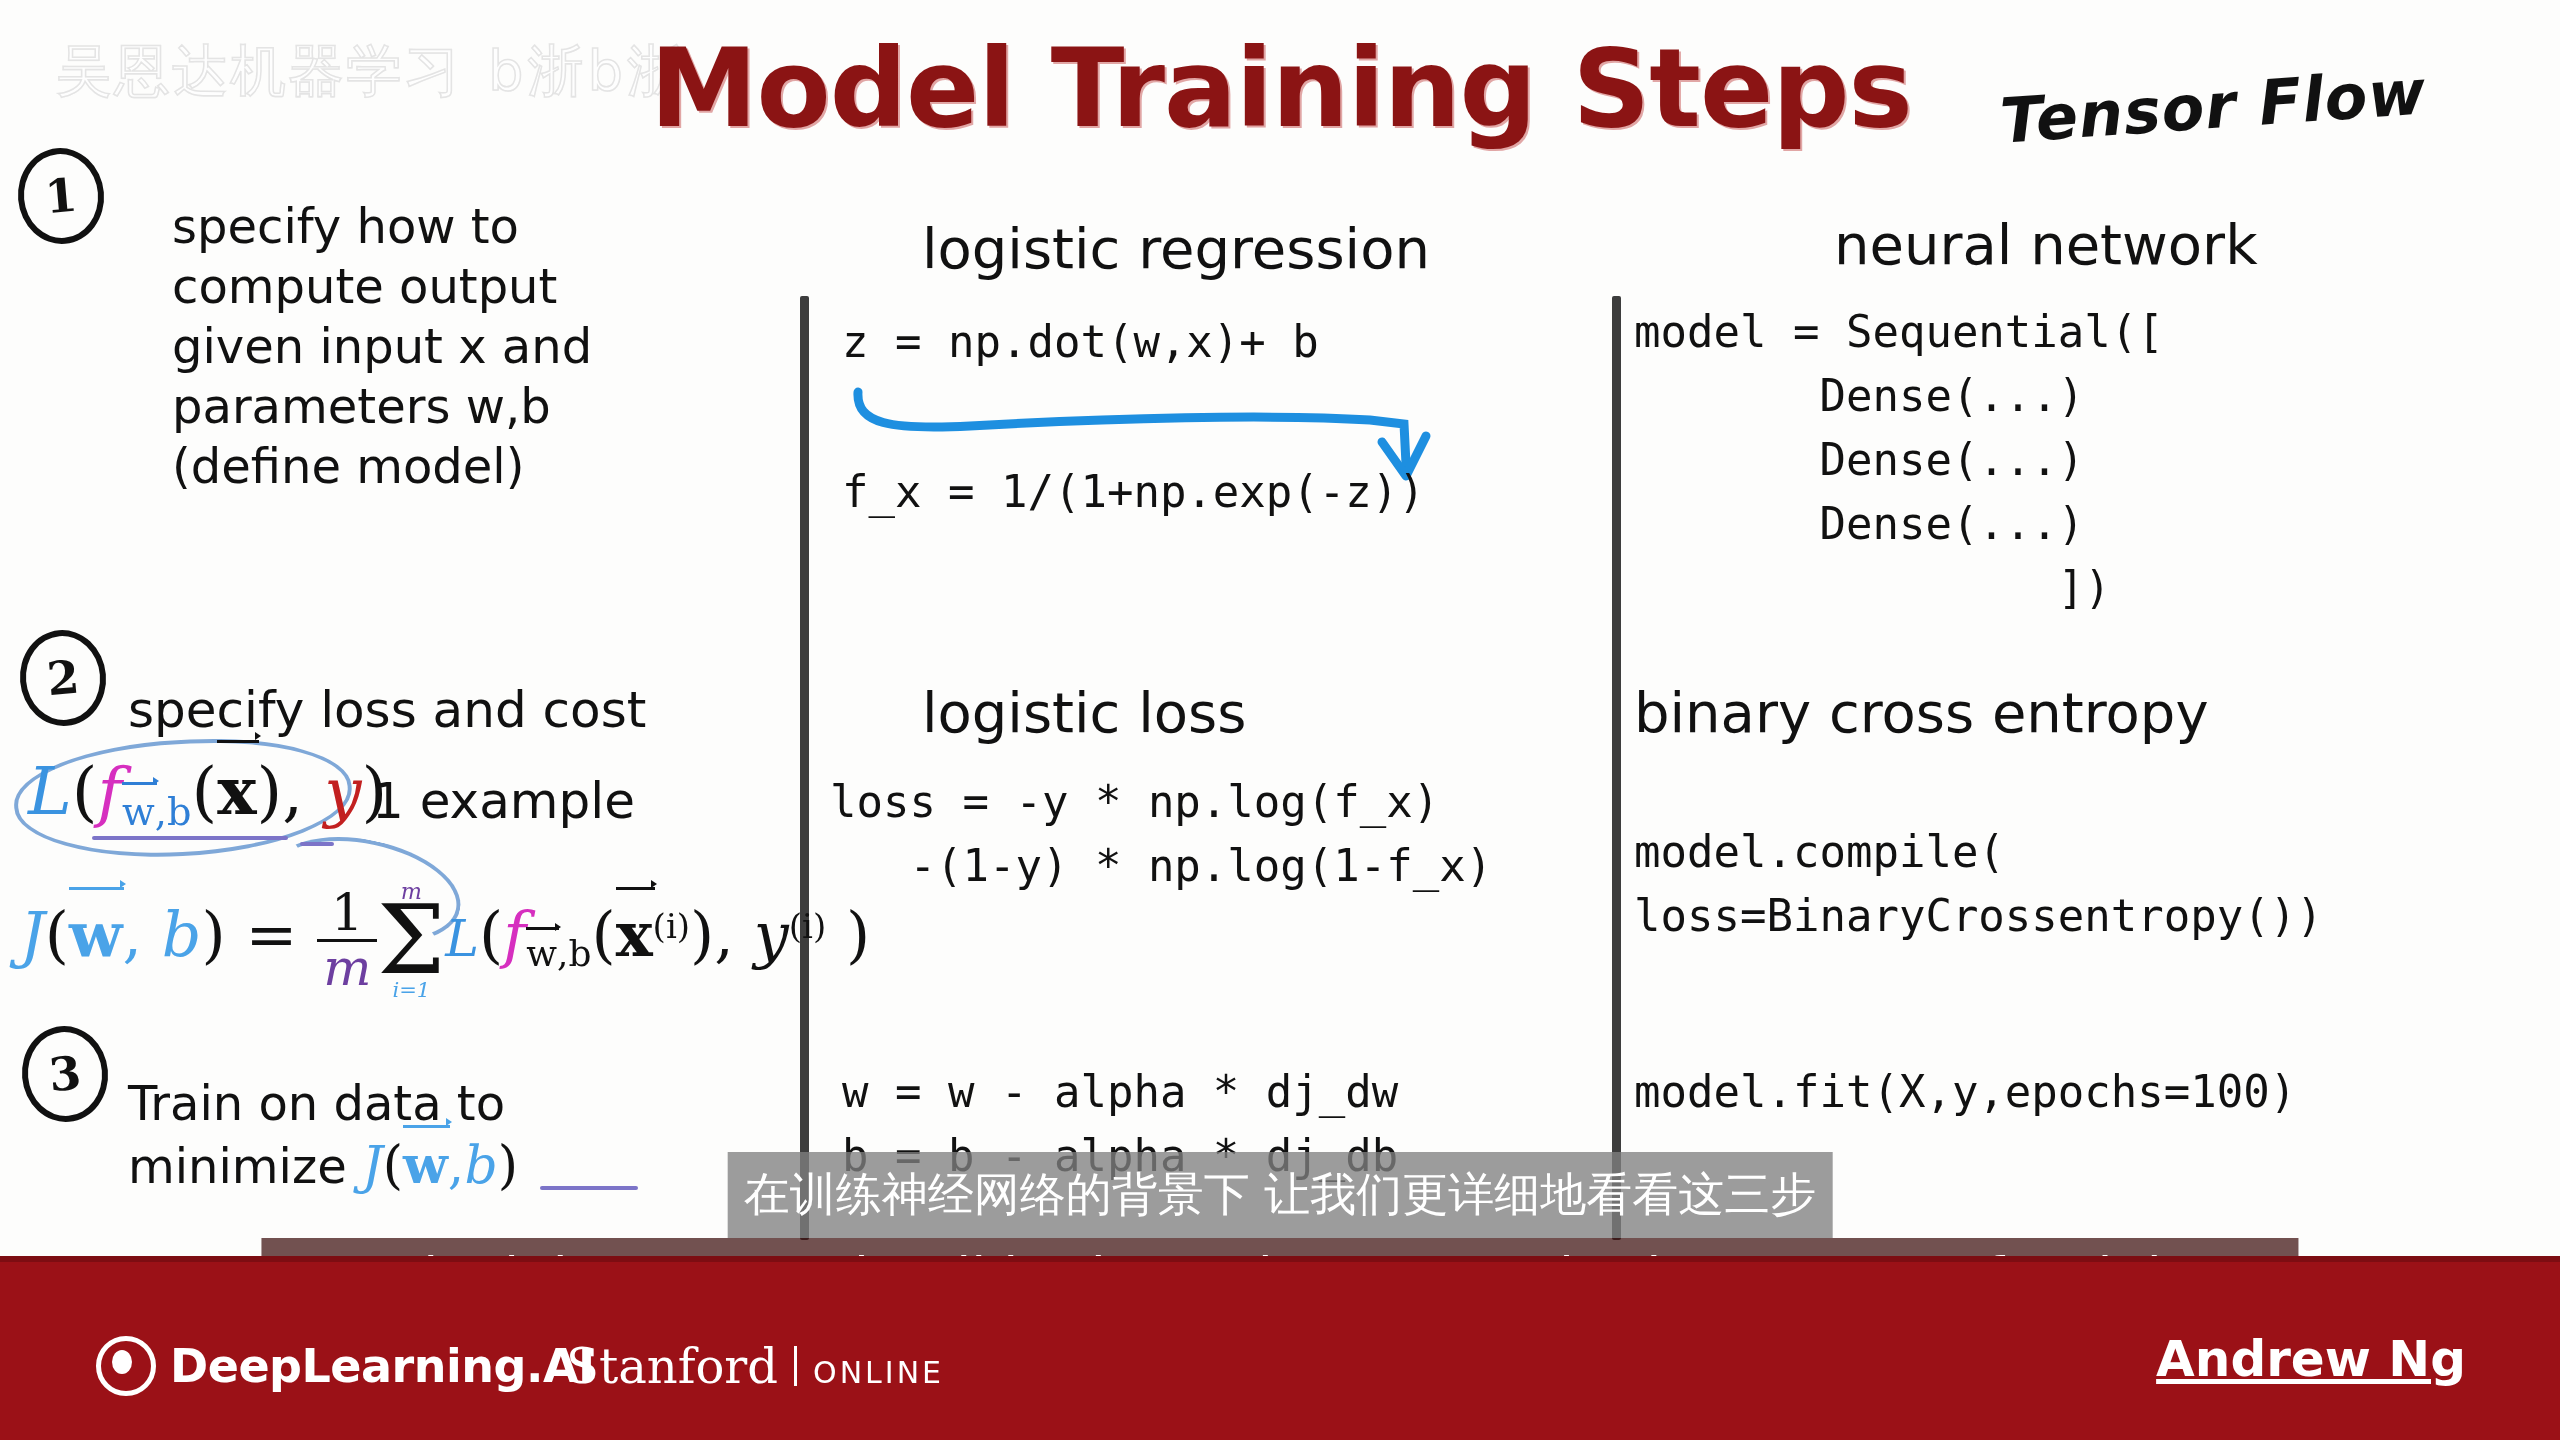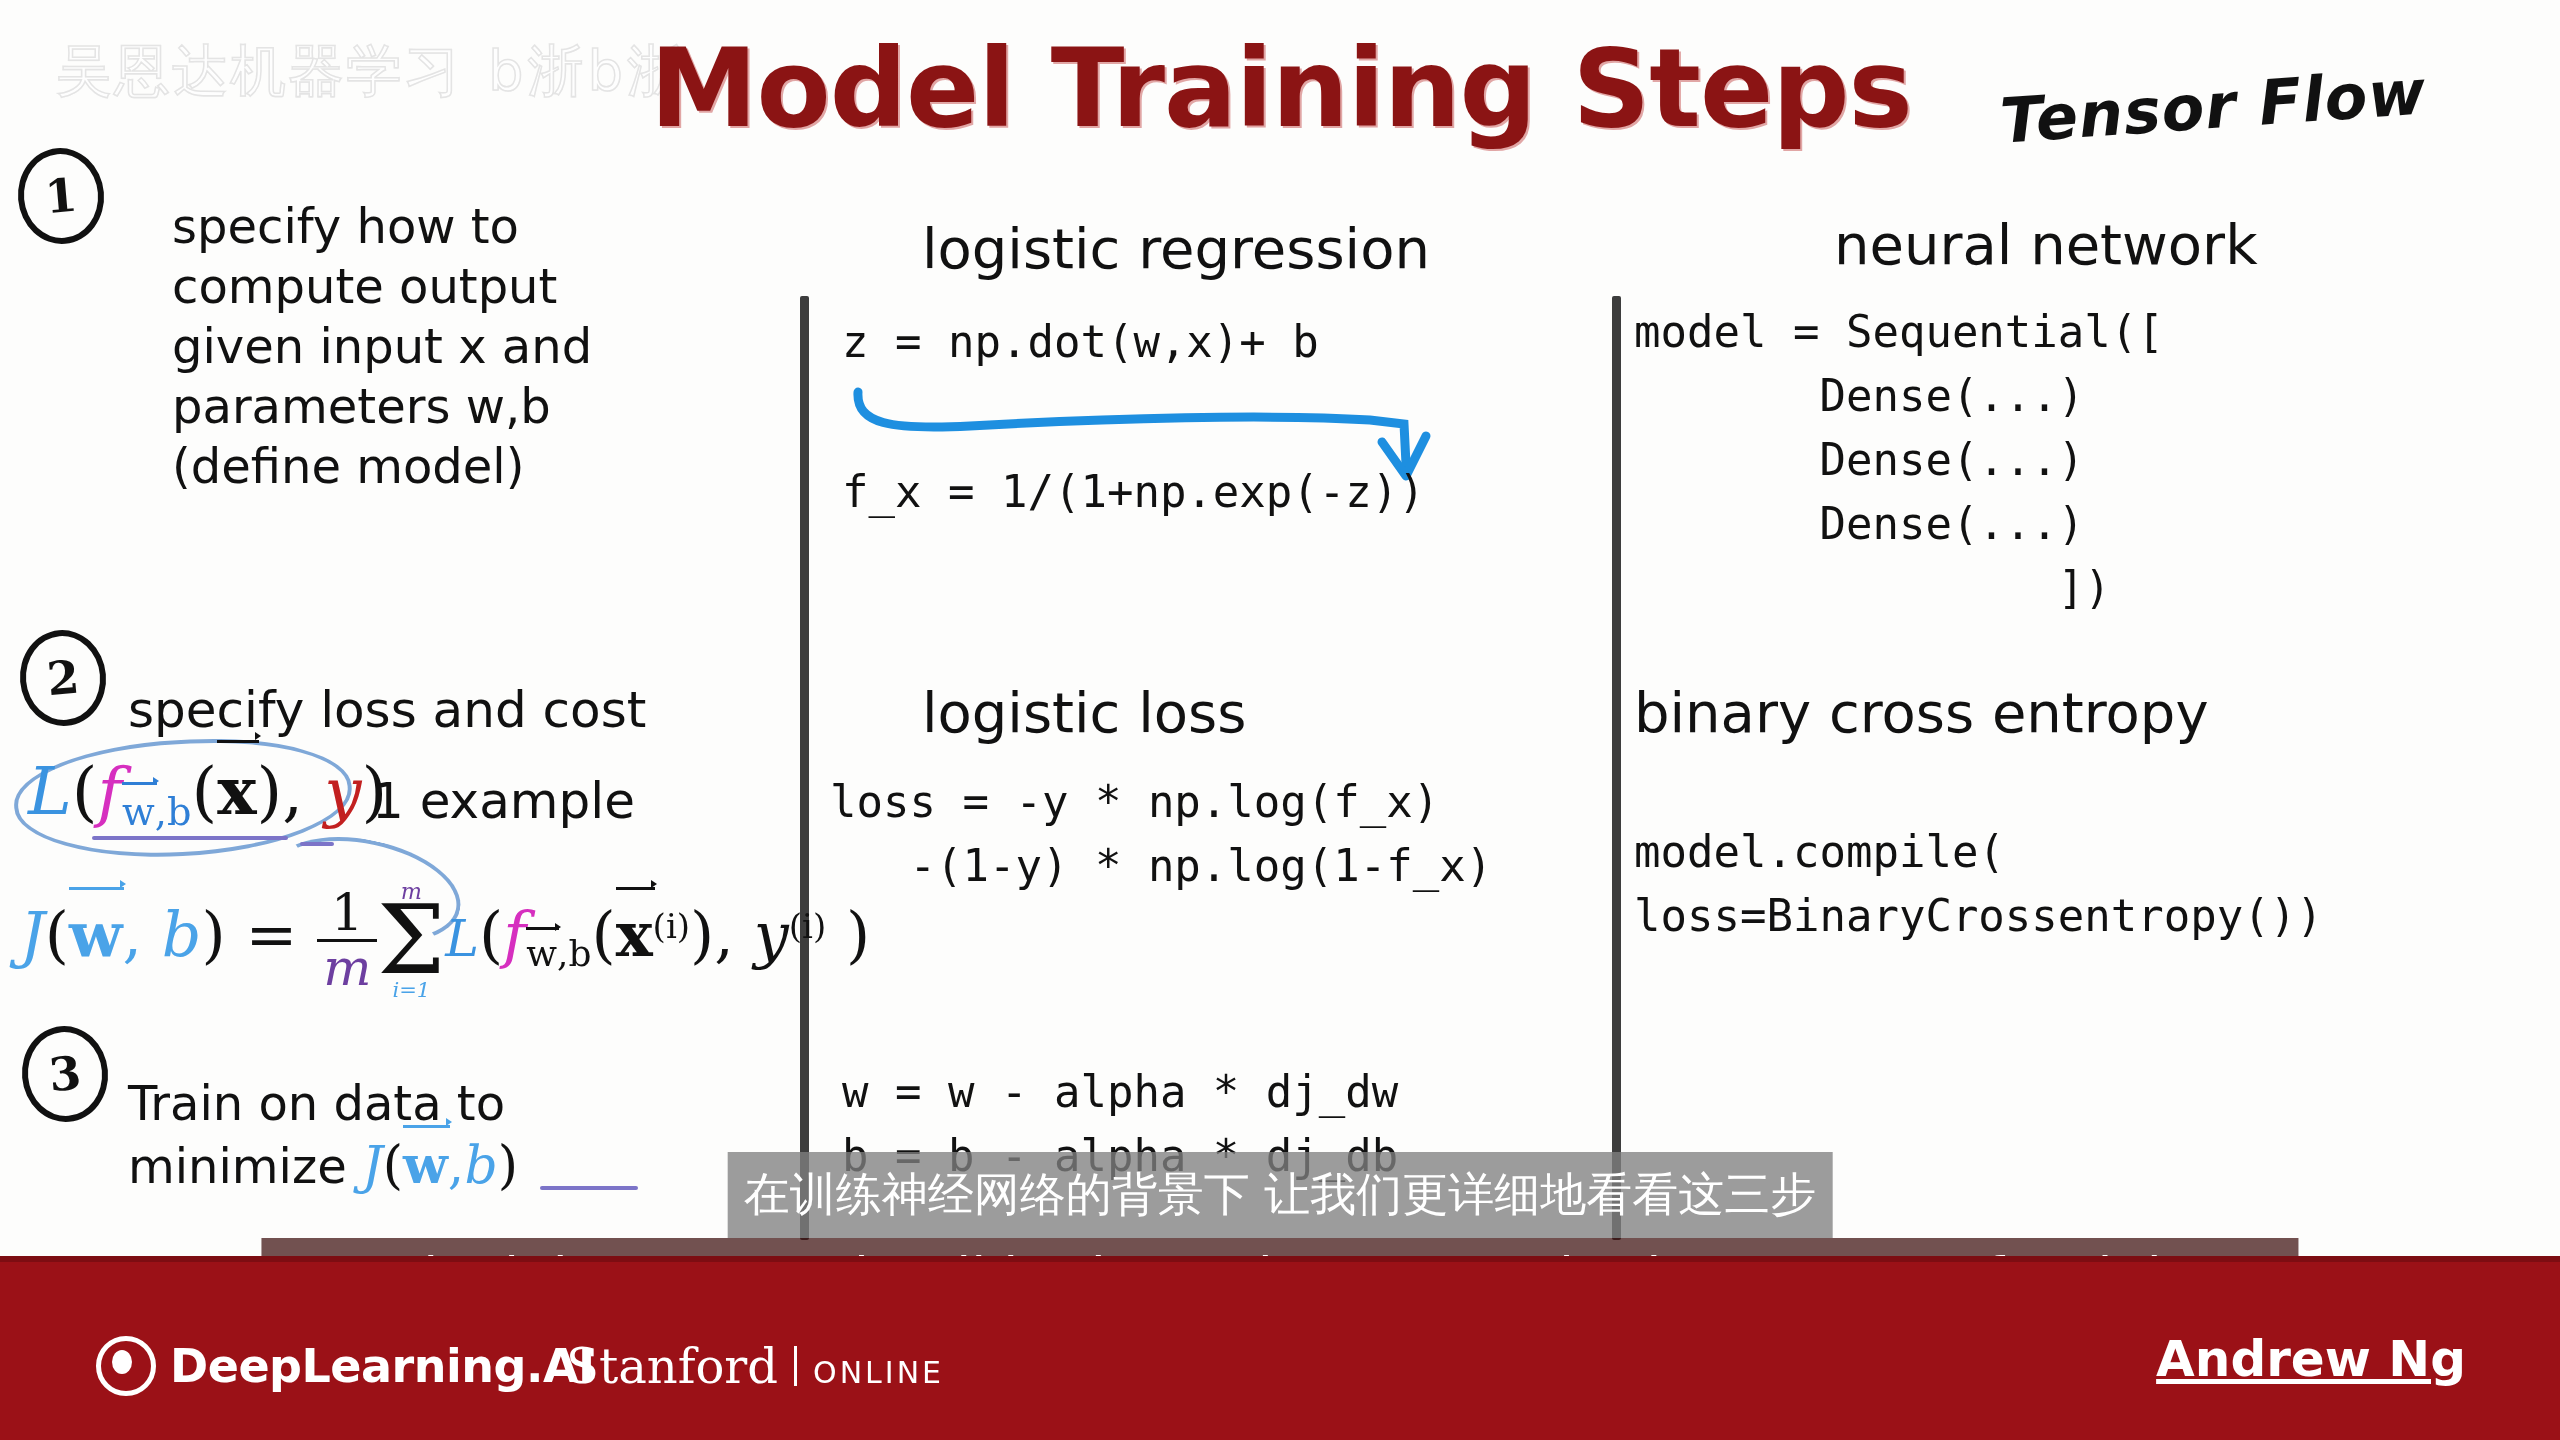--- a/index.html
+++ b/index.html
@@ -276,20 +276,21 @@
 
   <div class="col-head" id="rh1">neural network</div>
   <div class="code" id="rc1">model = Sequential([
        Dense(...)
        Dense(...)
        Dense(...)
                 ])</div>
   <div class="col-head" id="rh2">binary cross entropy</div>
   <div class="code" id="rc2">model.compile(
 loss=BinaryCrossentropy())</div>
+  <div class="code" id="rc3">model.fit(X,y,epochs=100)</div>
 
   <div class="sub-cn">在训练神经网络的背景下 让我们更详细地看看这三步</div>
   <div class="sub-en1">Let's look in greater detail in these three steps in the context of training a</div>
   <div class="sub-en2">neural network.</div>
 
   <div class="footer-top-line"></div>
   <div class="footer">
     <div class="dl-logo">
       <div class="dl-mark"></div>
       <div class="dl-text">DeepLearning.AI</div>

